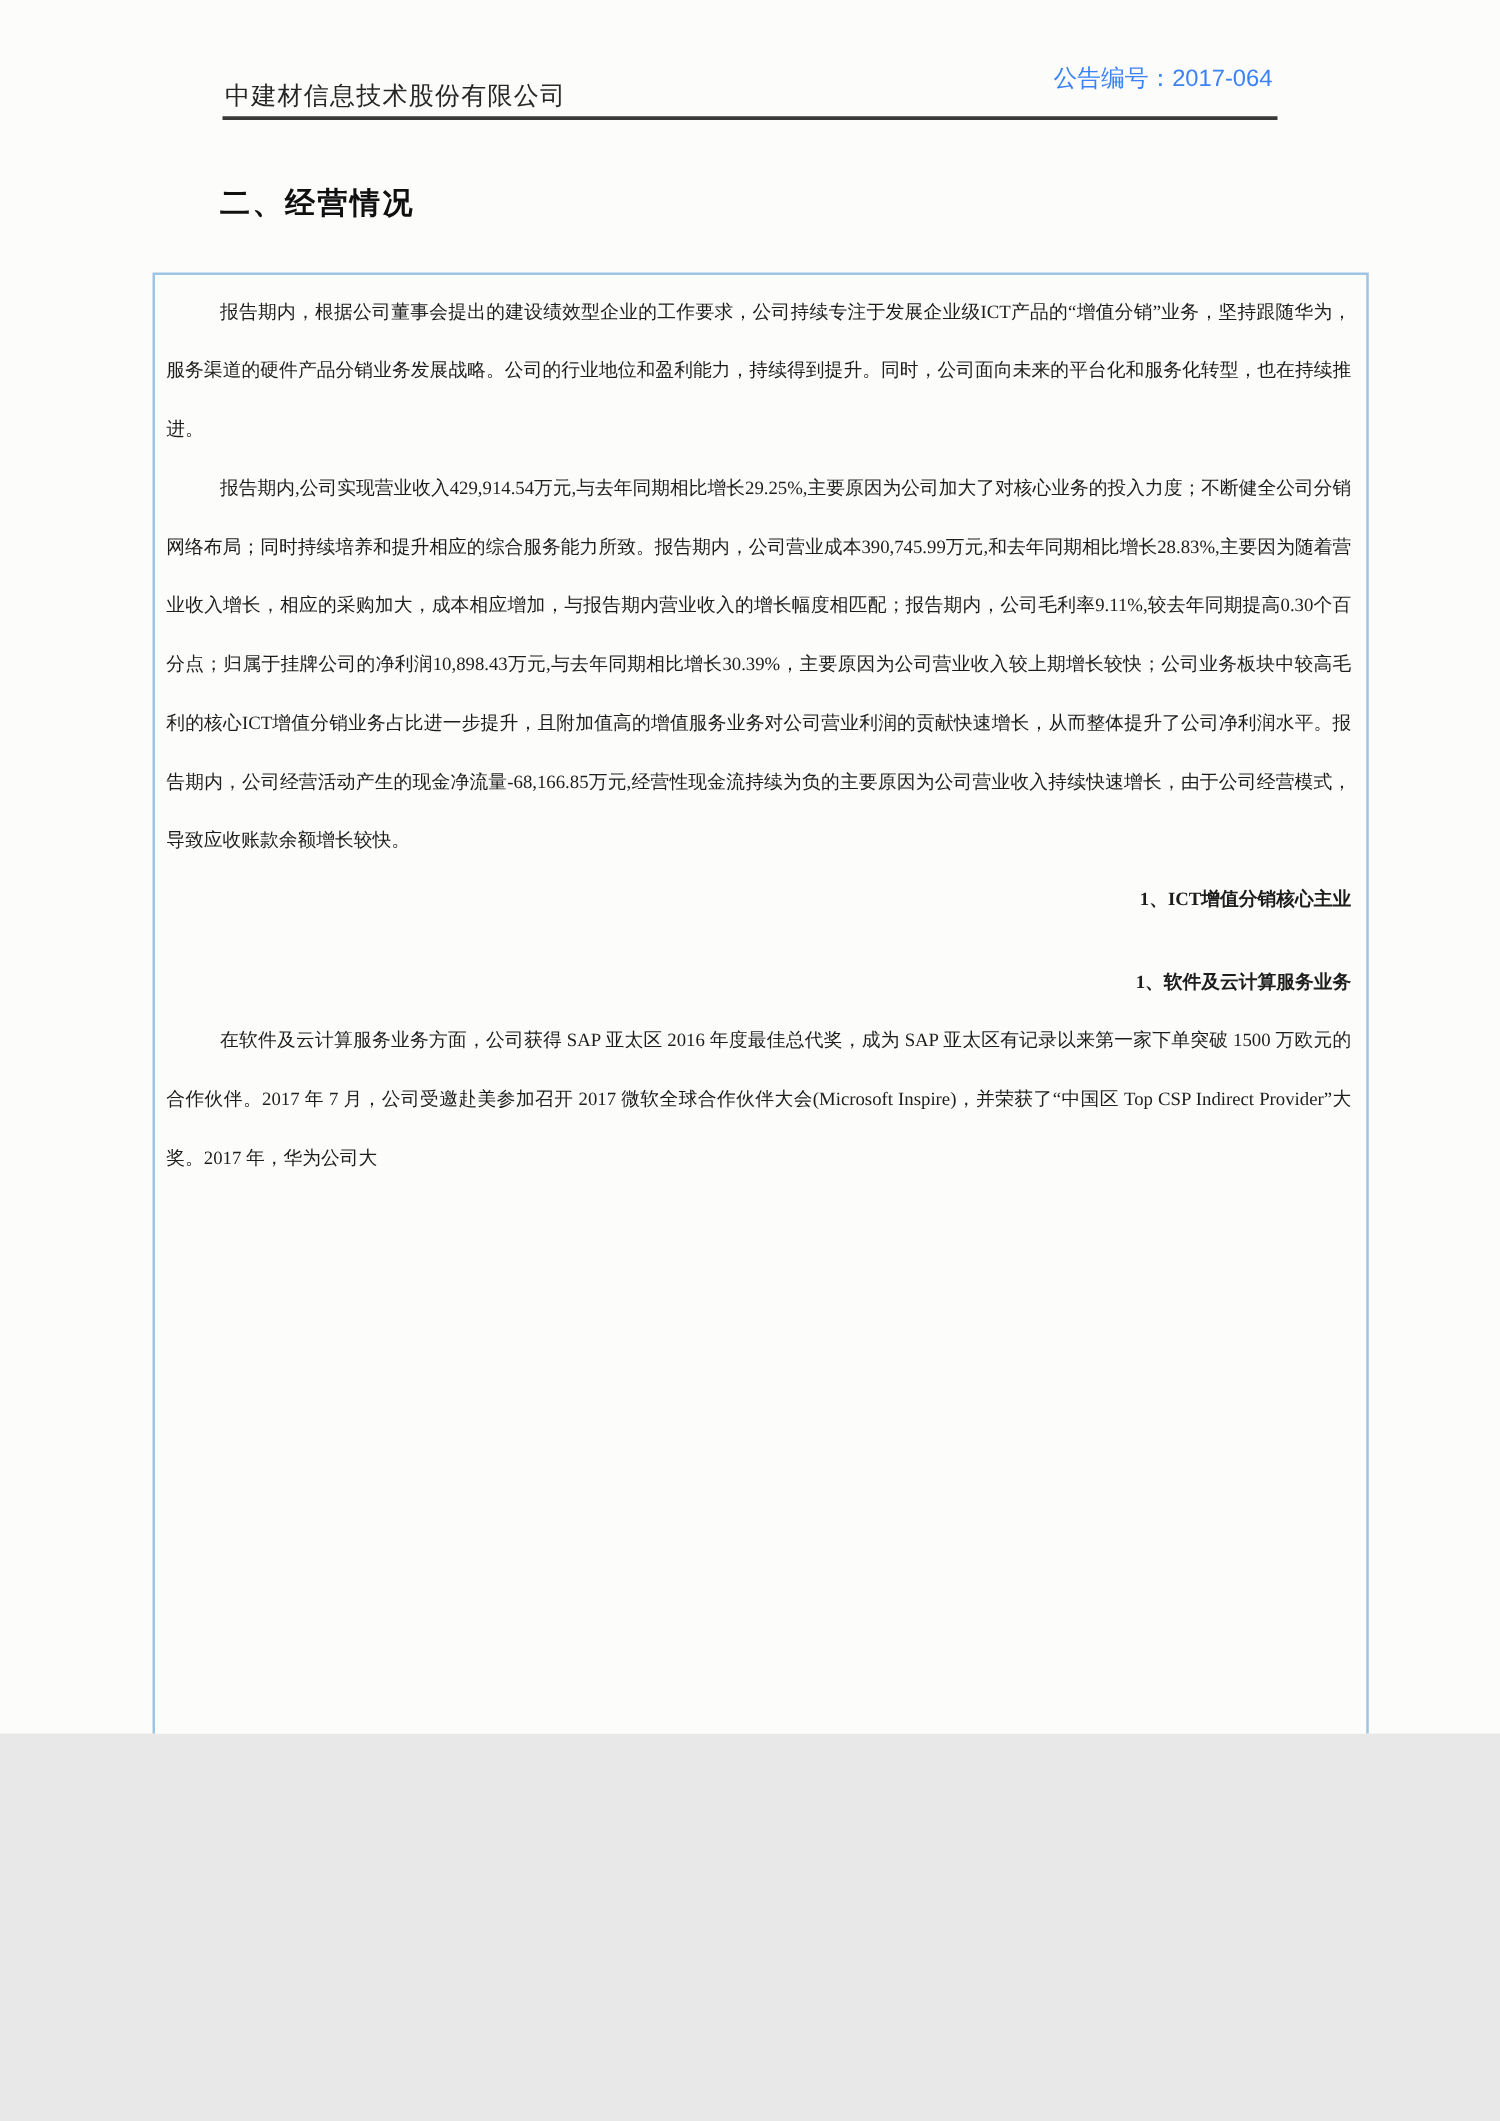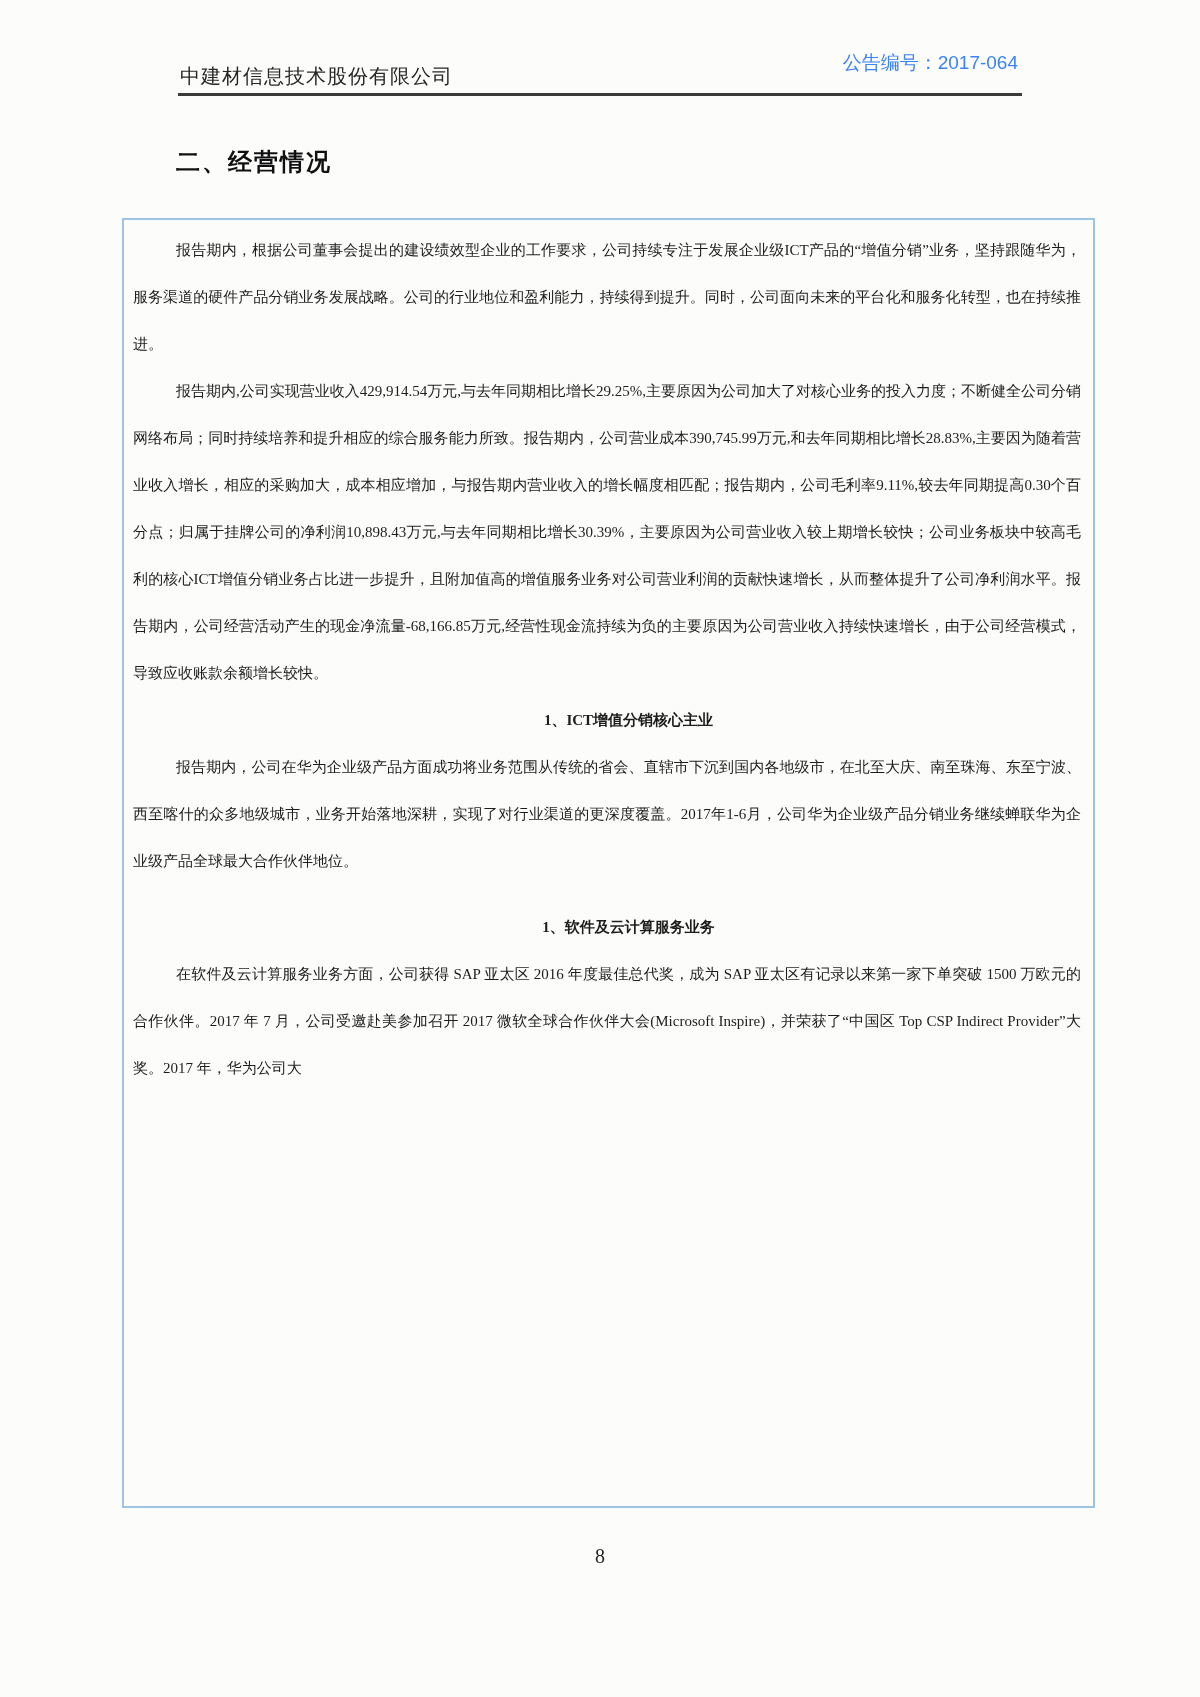--- a/index.html
+++ b/index.html
@@ -4,21 +4,21 @@
 <style>
   * { margin: 0; padding: 0; box-sizing: border-box; }
 
   html, body {
     background: #e8e8e8;
   }
 
   .page {
     position: relative;
     width: 1200px;
-    height: 1697px;
+    height: 1387px;
     margin: 0 auto;
     background: #fcfcfb;
     font-family: "Liberation Serif", "DejaVu Serif", serif;
     color: #1d1d1d;
     overflow: hidden;
   }
 
   
   .doc-header {
     position: absolute;
@@ -83,21 +83,21 @@
     font-size: 15px;
     line-height: 47px;
     text-align: justify;
     text-indent: 43px;
     color: #1d1d1d;
     font-weight: 400;
   }
 
   .content-box h3 {
     font-weight: 700;
-    text-align: center;
+    text-align: right;
   }
 
   .content-box h3.spaced {
     margin-top: 19px;
   }
 
   
   .page-number {
     position: absolute;
     top: 1545px;
@@ -118,20 +118,19 @@
     <span class="announcement-no">公告编号：2017-064</span>
     <div class="header-rule"></div>
   </div>
 
   <h2 class="section-title">二、经营情况</h2>
 
   <div class="content-box">
     <p>报告期内，根据公司董事会提出的建设绩效型企业的工作要求，公司持续专注于发展企业级ICT产品的“增值分销”业务，坚持跟随华为，服务渠道的硬件产品分销业务发展战略。公司的行业地位和盈利能力，持续得到提升。同时，公司面向未来的平台化和服务化转型，也在持续推进。</p>
     <p>报告期内,公司实现营业收入429,914.54万元,与去年同期相比增长29.25%,主要原因为公司加大了对核心业务的投入力度；不断健全公司分销网络布局；同时持续培养和提升相应的综合服务能力所致。报告期内，公司营业成本390,745.99万元,和去年同期相比增长28.83%,主要因为随着营业收入增长，相应的采购加大，成本相应增加，与报告期内营业收入的增长幅度相匹配；报告期内，公司毛利率9.11%,较去年同期提高0.30个百分点；归属于挂牌公司的净利润10,898.43万元,与去年同期相比增长30.39%，主要原因为公司营业收入较上期增长较快；公司业务板块中较高毛利的核心ICT增值分销业务占比进一步提升，且附加值高的增值服务业务对公司营业利润的贡献快速增长，从而整体提升了公司净利润水平。报告期内，公司经营活动产生的现金净流量-68,166.85万元,经营性现金流持续为负的主要原因为公司营业收入持续快速增长，由于公司经营模式，导致应收账款余额增长较快。</p>
     <h3>1、ICT增值分销核心主业</h3>
-    <p>报告期内，公司在华为企业级产品方面成功将业务范围从传统的省会、直辖市下沉到国内各地级市，在北至大庆、南至珠海、东至宁波、西至喀什的众多地级城市，业务开始落地深耕，实现了对行业渠道的更深度覆盖。2017年1-6月，公司华为企业级产品分销业务继续蝉联华为企业级产品全球最大合作伙伴地位。</p>
     <h3 class="spaced">1、软件及云计算服务业务</h3>
     <p>在软件及云计算服务业务方面，公司获得 SAP 亚太区 2016 年度最佳总代奖，成为 SAP 亚太区有记录以来第一家下单突破 1500 万欧元的合作伙伴。2017 年 7 月，公司受邀赴美参加召开 2017 微软全球合作伙伴大会(Microsoft Inspire)，并荣获了“中国区 Top CSP Indirect Provider”大奖。2017 年，华为公司大</p>
   </div>
 
   <div class="page-number">8</div>
 
 </div>
 
 </body></html>

